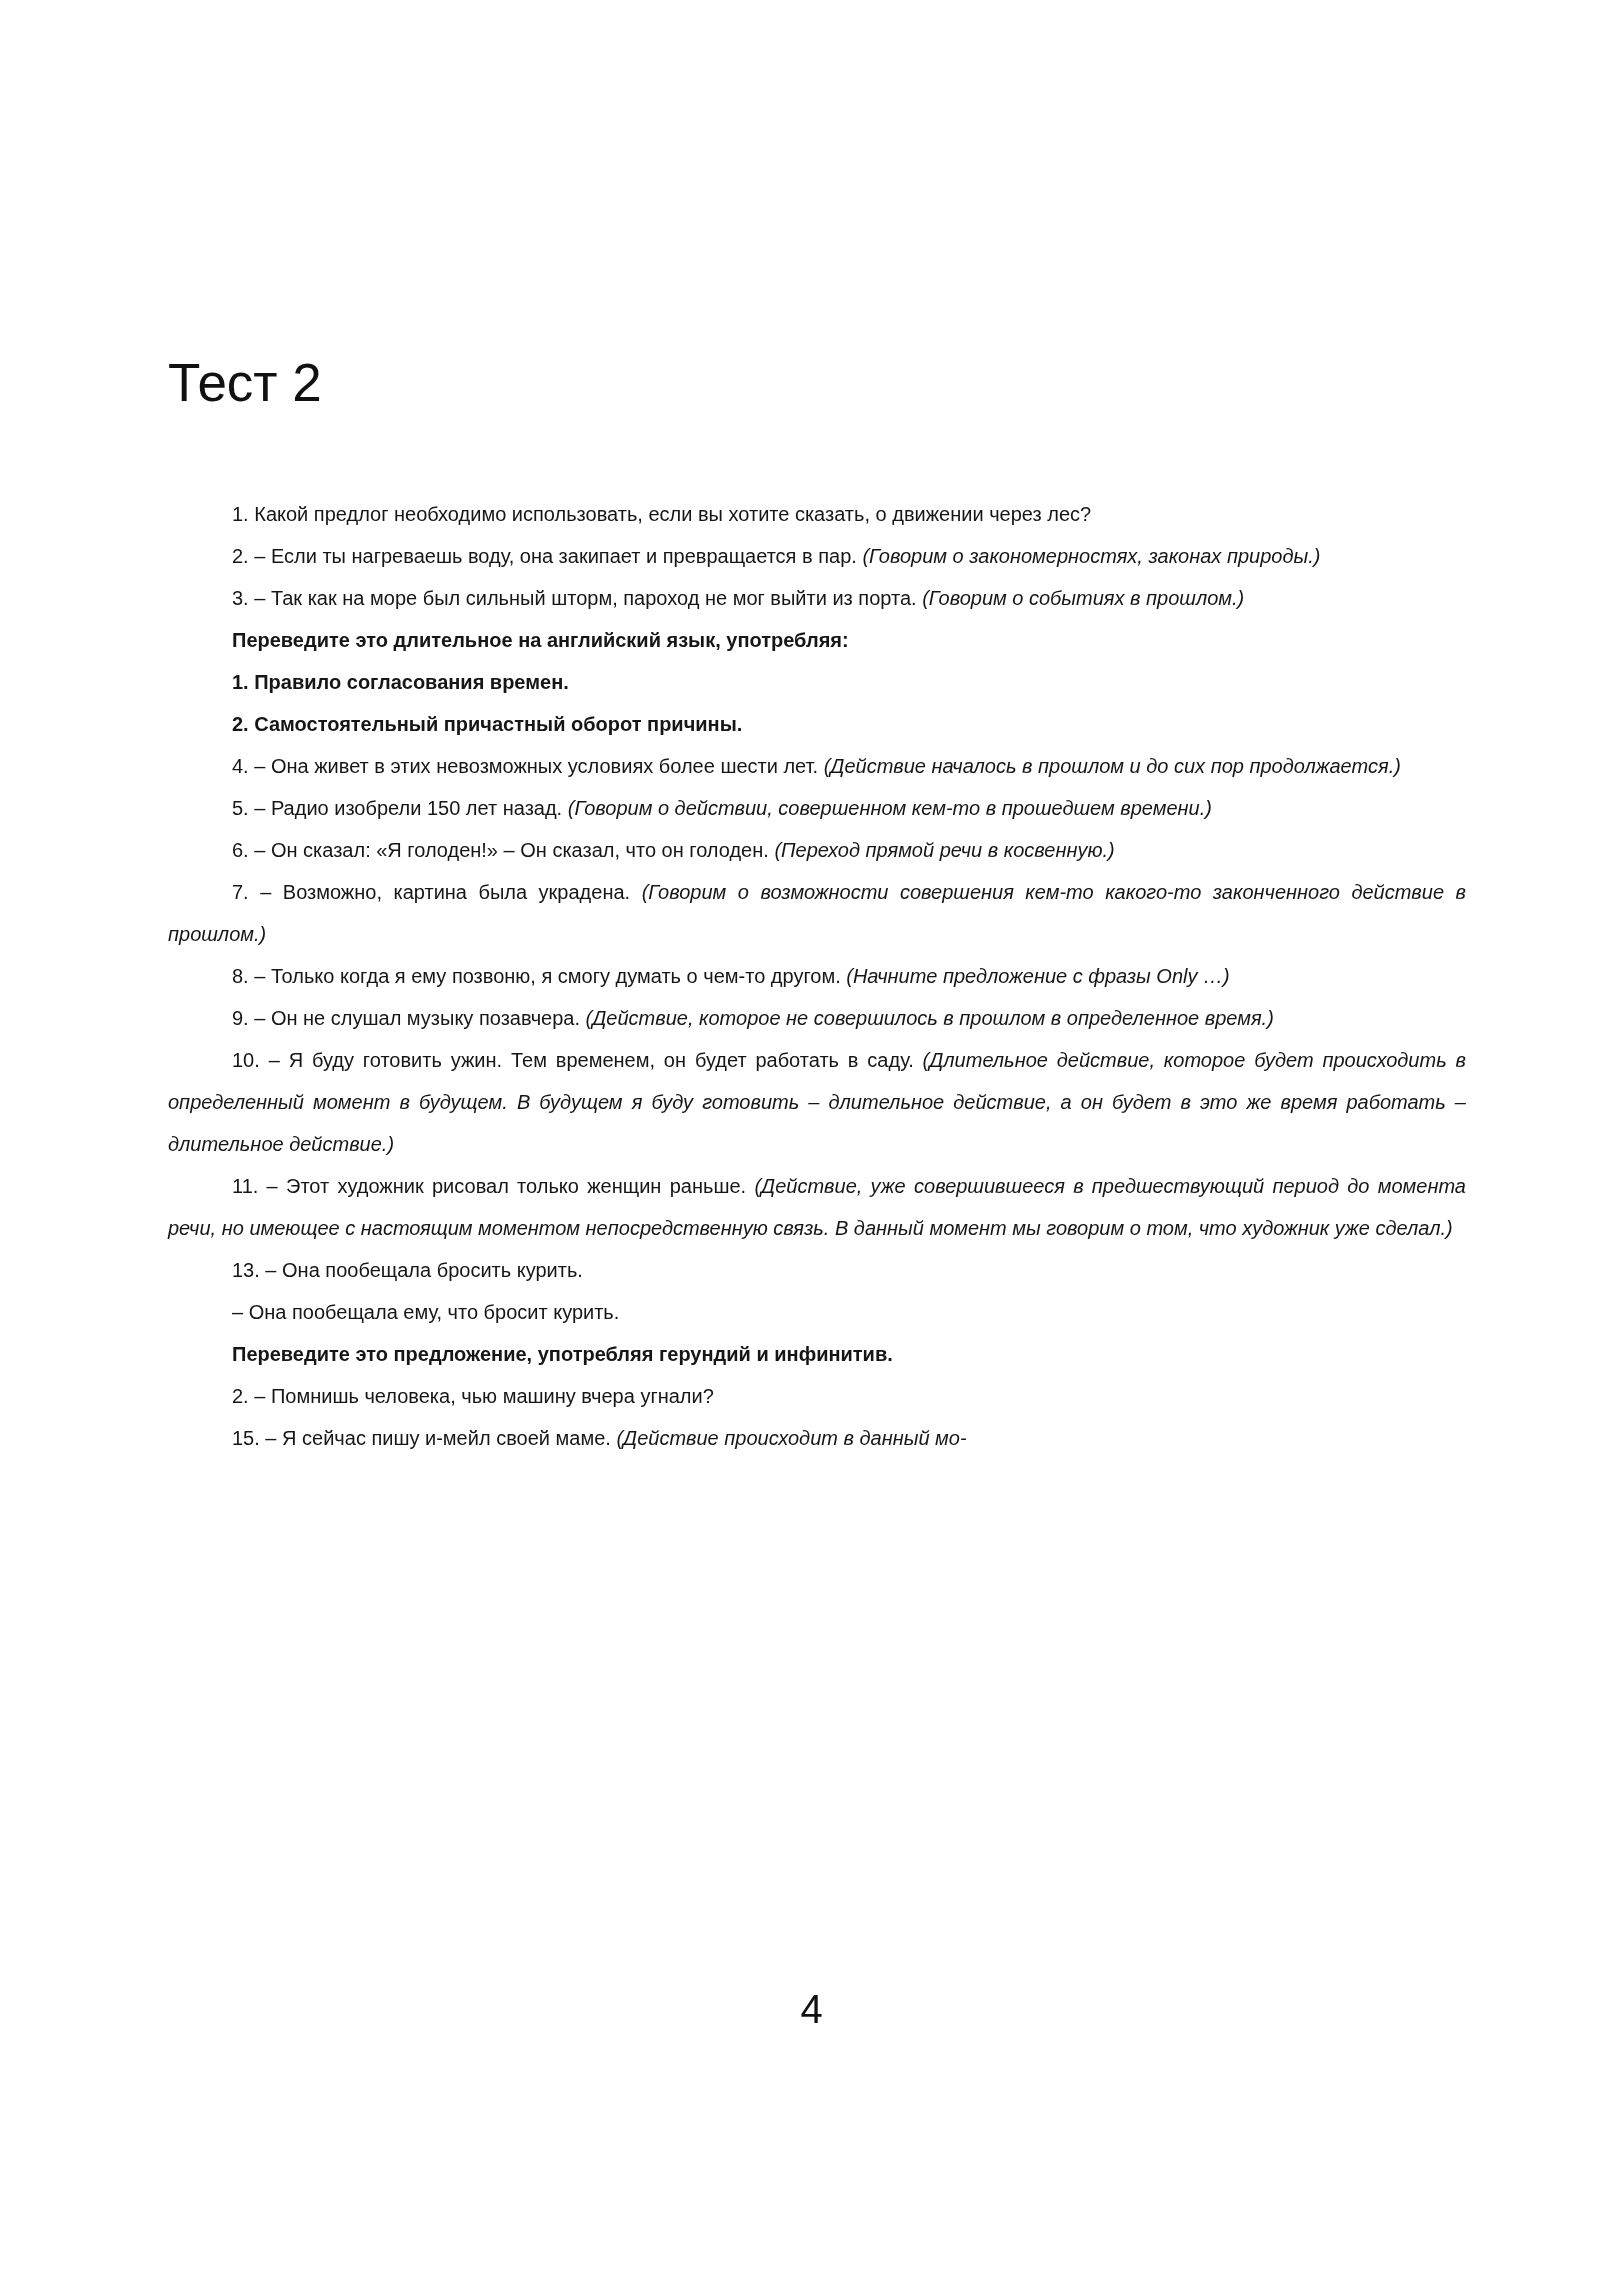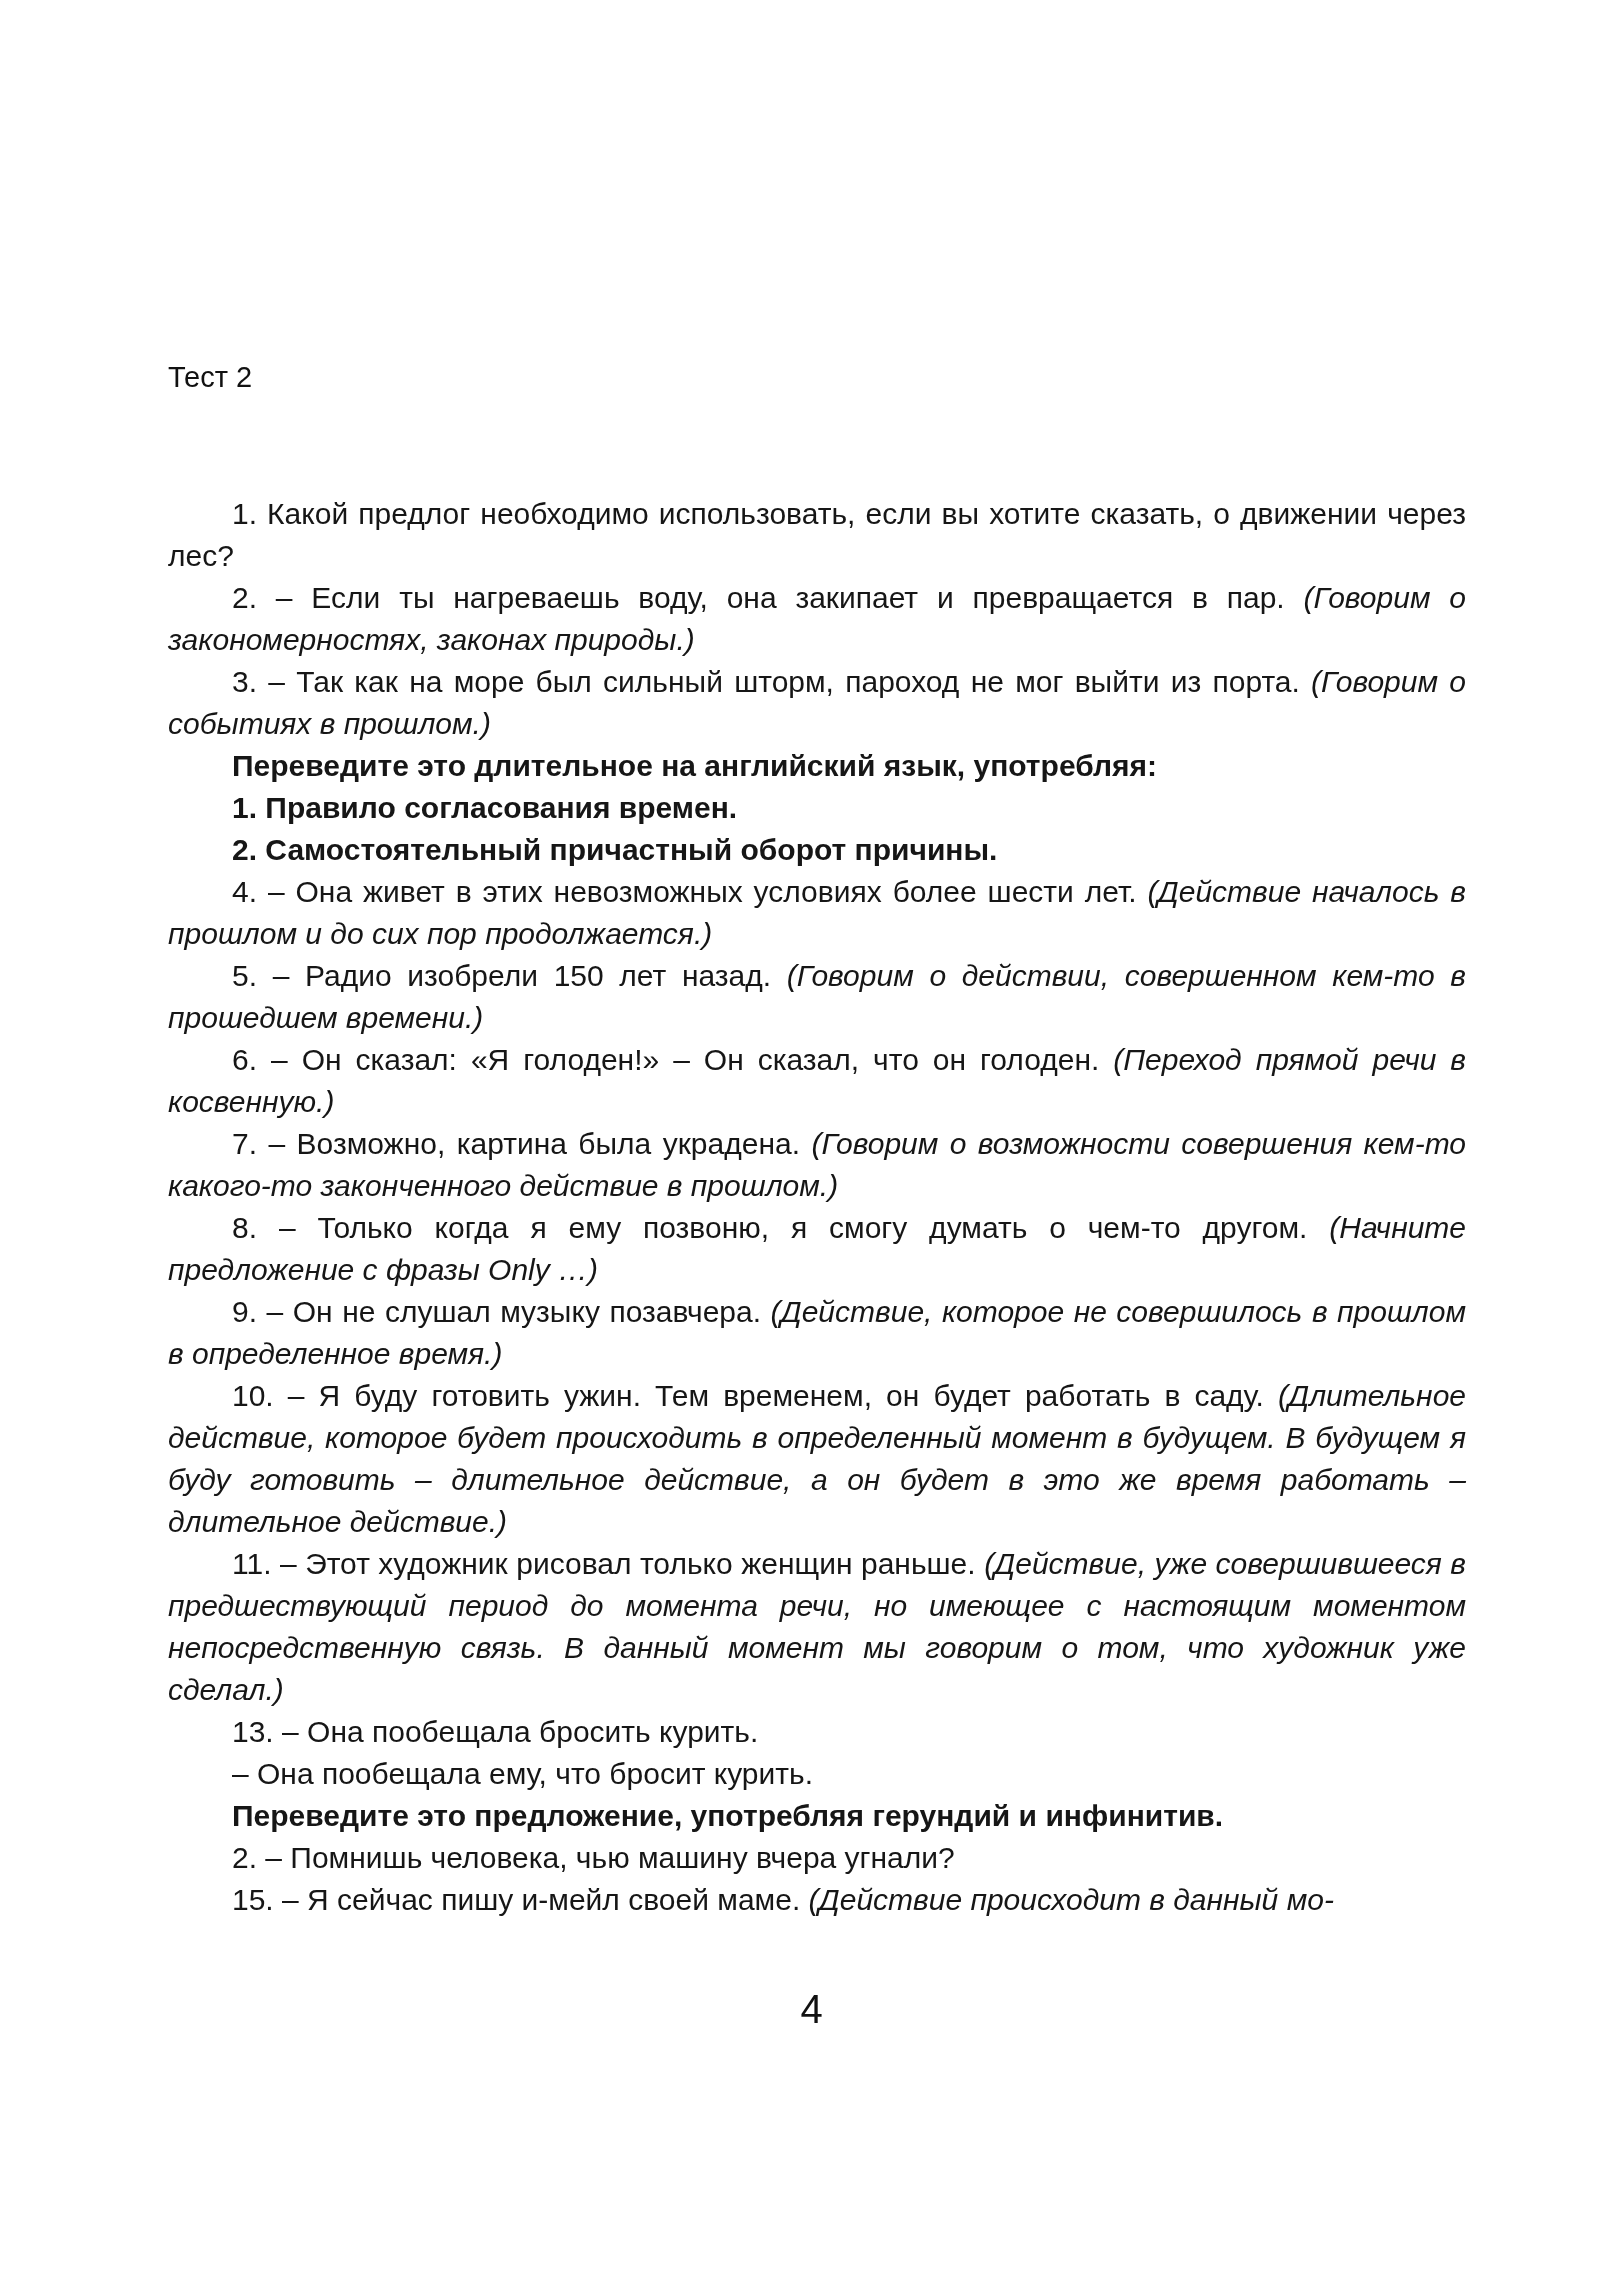--- a/index.html
+++ b/index.html
@@ -1,25 +1,25 @@
 <!DOCTYPE html>
 <html style="font-size:10px"><head>
 <meta charset="utf-8">
 <style>
   html, body { margin: 0; padding: 0; background: #ffffff; }
   body { width: 1623px; height: 2295px; position: relative; overflow: hidden; }
   .page { position: absolute; left: 0; top: 0; width: 1623px; height: 2295px; background: #fff; }
   .title {
-    position: absolute; left: 168px; top: 361px;
-    font-family: "Liberation Sans", sans-serif; font-size: 29px; color: #111;
+    position: absolute; left: 168px; top: 352px;
+    font-family: "Liberation Sans", sans-serif; font-size: 53px; color: #111;
     letter-spacing: 0px; font-weight: normal;
   }
   .content {
     position: absolute; left: 168px; top: 493px; width: 1298px;
-    font-family: "Liberation Sans", sans-serif; font-size: 30px; line-height: 42px;
+    font-family: "Liberation Sans", sans-serif; font-size: 20px; line-height: 42px;
     color: #161616; text-align: justify;
   }
   .para { margin: 0; text-indent: 64px; text-align: justify; }
   .note { font-style: italic; }
   .bold { font-weight: bold; text-indent: 64px; margin: 0; }
   .pagenum {
     position: absolute; left: 0; width: 1623px; top: 1987px; text-align: center;
     font-family: "Liberation Sans", sans-serif; font-size: 40px; color: #111;
   }
 </style>

